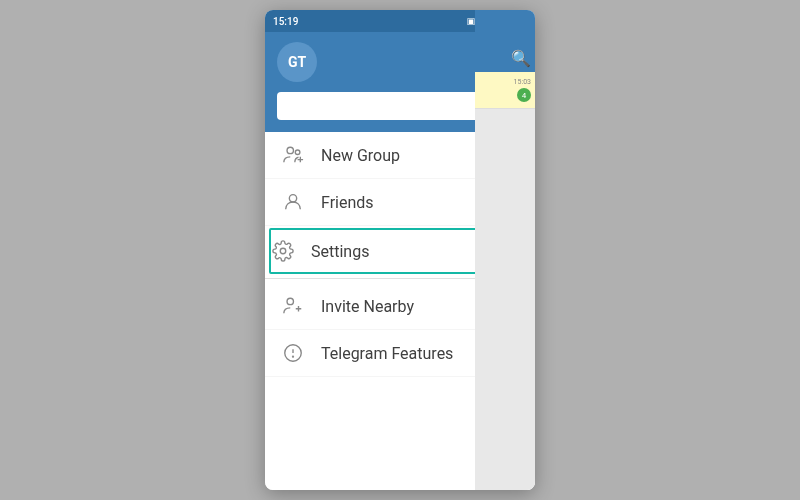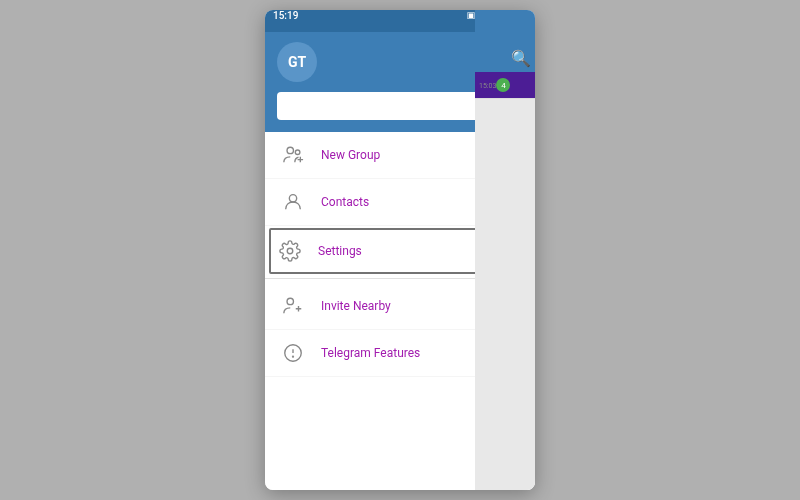--- a/index.html
+++ b/index.html
@@ -22,21 +22,21 @@
       overflow: hidden;
       position: relative;
       box-shadow: 0 4px 20px rgba(0,0,0,0.3);
     }
 
     
     .status-bar {
       background: #2d6b9e;
       height: 22px;
       display: flex;
-      align-items: flex-start;
+      align-items: center;
       justify-content: space-between;
       padding: 0 8px;
       color: white;
       font-size: 10px;
     }
     .status-bar-time { font-weight: 500; }
     .status-bar-icons { display: flex; align-items: center; gap: 3px; font-size: 9px; }
 
     
     .header {
@@ -101,28 +101,28 @@
       height: 24px;
       margin-right: 16px;
       display: flex;
       align-items: center;
       justify-content: center;
       color: #888;
       font-size: 18px;
       flex-shrink: 0;
     }
     .menu-label {
-      font-size: 12px;
-      color: #a21caf;
+      font-size: 16px;
+      color: #404040;
     }
     .menu-item.settings-item {
-      border: 2px solid #737373;
+      border: 2px solid #14b8a6;
       border-radius: 2px;
       margin: 2px 4px;
-      padding: 9px 7px;
+      padding: 9px 0;
     }
     .divider {
       height: 1px;
       background: #e0e0e0;
       margin: 4px 0;
     }
 
     
     .chat-preview {
       position: absolute;
@@ -141,24 +141,24 @@
       justify-content: flex-end;
       padding: 4px 4px;
     }
     .search-icon-right {
       color: white;
       font-size: 16px;
     }
     .chat-item-preview {
       padding: 6px 4px;
       border-bottom: 1px solid #ddd;
-      background: #4c1d95;
+      background: #fef9c3;
       font-size: 8px;
       display: flex;
-      flex-direction: row;
+      flex-direction: column;
       align-items: flex-end;
       text-align: center;
     }
     .chat-time { color: #888; font-size: 7px; margin-bottom: 2px; }
     .chat-badge {
       background: #4caf50;
       color: white;
       border-radius: 50%;
       width: 14px;
       height: 14px;
@@ -217,21 +217,21 @@
       <span class="menu-label">New Group</span>
     </div>
 
     <div class="menu-item">
       <div class="menu-icon">
         <svg class="svg-icon" viewBox="0 0 24 24" fill="none" stroke="#888" stroke-width="1.5">
           <circle cx="12" cy="8" r="4"></circle>
           <path d="M4 20c0-5 3.5-8 8-8s8 3 8 8"></path>
         </svg>
       </div>
-      <span class="menu-label">Contacts</span>
+      <span class="menu-label">Friends</span>
     </div>
 
 
 
 
     <div class="menu-item settings-item">
       <div class="menu-icon">
         <svg class="svg-icon" viewBox="0 0 24 24" fill="none" stroke="#888" stroke-width="1.5">
           <circle cx="12" cy="12" r="3"></circle>
           <path d="M19.4 15a1.65 1.65 0 0 0 .33 1.82l.06.06a2 2 0 0 1-2.83 2.83l-.06-.06a1.65 1.65 0 0 0-1.82-.33 1.65 1.65 0 0 0-1 1.51V21a2 2 0 0 1-4 0v-.09A1.65 1.65 0 0 0 9 19.4a1.65 1.65 0 0 0-1.82.33l-.06.06a2 2 0 0 1-2.83-2.83l.06-.06A1.65 1.65 0 0 0 4.68 15a1.65 1.65 0 0 0-1.51-1H3a2 2 0 0 1 0-4h.09A1.65 1.65 0 0 0 4.6 9a1.65 1.65 0 0 0-.33-1.82l-.06-.06a2 2 0 0 1 2.83-2.83l.06.06A1.65 1.65 0 0 0 9 4.68a1.65 1.65 0 0 0 1-1.51V3a2 2 0 0 1 4 0v.09a1.65 1.65 0 0 0 1 1.51 1.65 1.65 0 0 0 1.82-.33l.06-.06a2 2 0 0 1 2.83 2.83l-.06.06A1.65 1.65 0 0 0 19.4 9a1.65 1.65 0 0 0 1.51 1H21a2 2 0 0 1 0 4h-.09a1.65 1.65 0 0 0-1.51 1z"></path>

